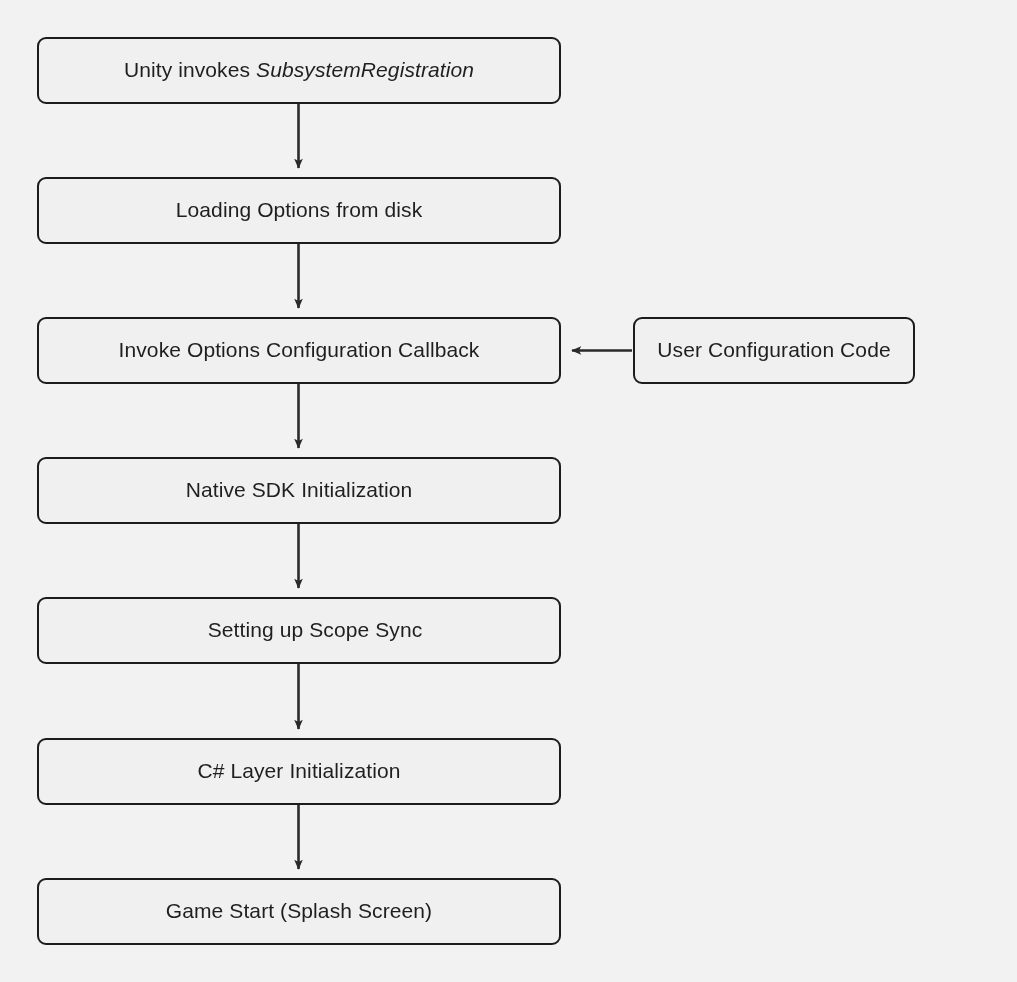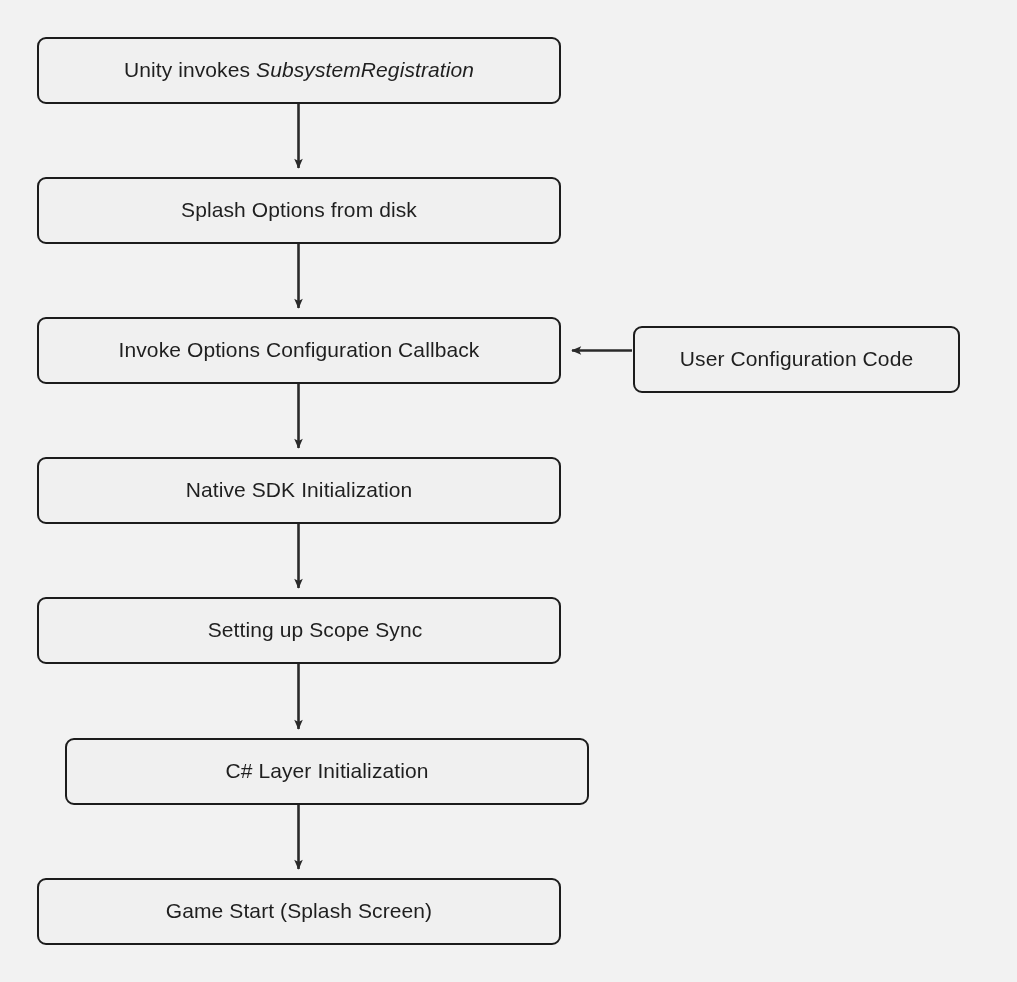--- a/index.html
+++ b/index.html
@@ -52,25 +52,25 @@
     display: inline;
   }
 
   
   .col-main { left: 37px; width: 524px; height: 67px; }
   .n-row0 { top: 37px; }
   .n-row1 { top: 177px; }
   .n-row2 { top: 317px; }
   .n-row3 { top: 457px; }
   .n-row4 { top: 597px; padding-left: 32px; }
-  .n-row5 { top: 738px; margin-left: 28px; }
+  .n-row5 { top: 738px; }
   .n-row6 { top: 878px; }
 
   
-  .col-side { left: 633px; width: 327px; height: 67px; top: 326px; }
+  .col-side { left: 633px; width: 282px; height: 67px; top: 317px; }
 </style>
 </head>
 <body>
 
 <div id="flow-root">
 
   <svg id="edge-layer" viewBox="0 0 1017 982" width="1017" height="982" xmlns="http://www.w3.org/2000/svg">
     <defs>
       <marker id="arrowhead-down" markerWidth="11" markerHeight="9" refX="9.6" refY="4.5" orient="auto" markerUnits="userSpaceOnUse">
         <path d="M0.4,0.2 L10.4,4.5 L0.4,8.8 L2.6,4.5 Z" fill="#2a2a2a"></path>
@@ -89,21 +89,21 @@
       <line x1="298.5" y1="805" x2="298.5" y2="869" marker-end="url(#arrowhead-down)"></line>
       <line x1="632" y1="350.5" x2="572" y2="350.5" marker-end="url(#arrowhead-left)"></line>
     </g>
   </svg>
 
   <div class="node col-main n-row0">
     <span class="node-text"><span class="node-label">Unity invokes </span><span class="node-label-em">SubsystemRegistration</span></span>
   </div>
 
   <div class="node col-main n-row1">
-    <span class="node-label">Splash Options from disk</span>
+    <span class="node-label">Loading Options from disk</span>
   </div>
 
   <div class="node col-main n-row2">
     <span class="node-label">Invoke Options Configuration Callback</span>
   </div>
 
   <div class="node col-main n-row3">
     <span class="node-label">Native SDK Initialization</span>
   </div>
 

